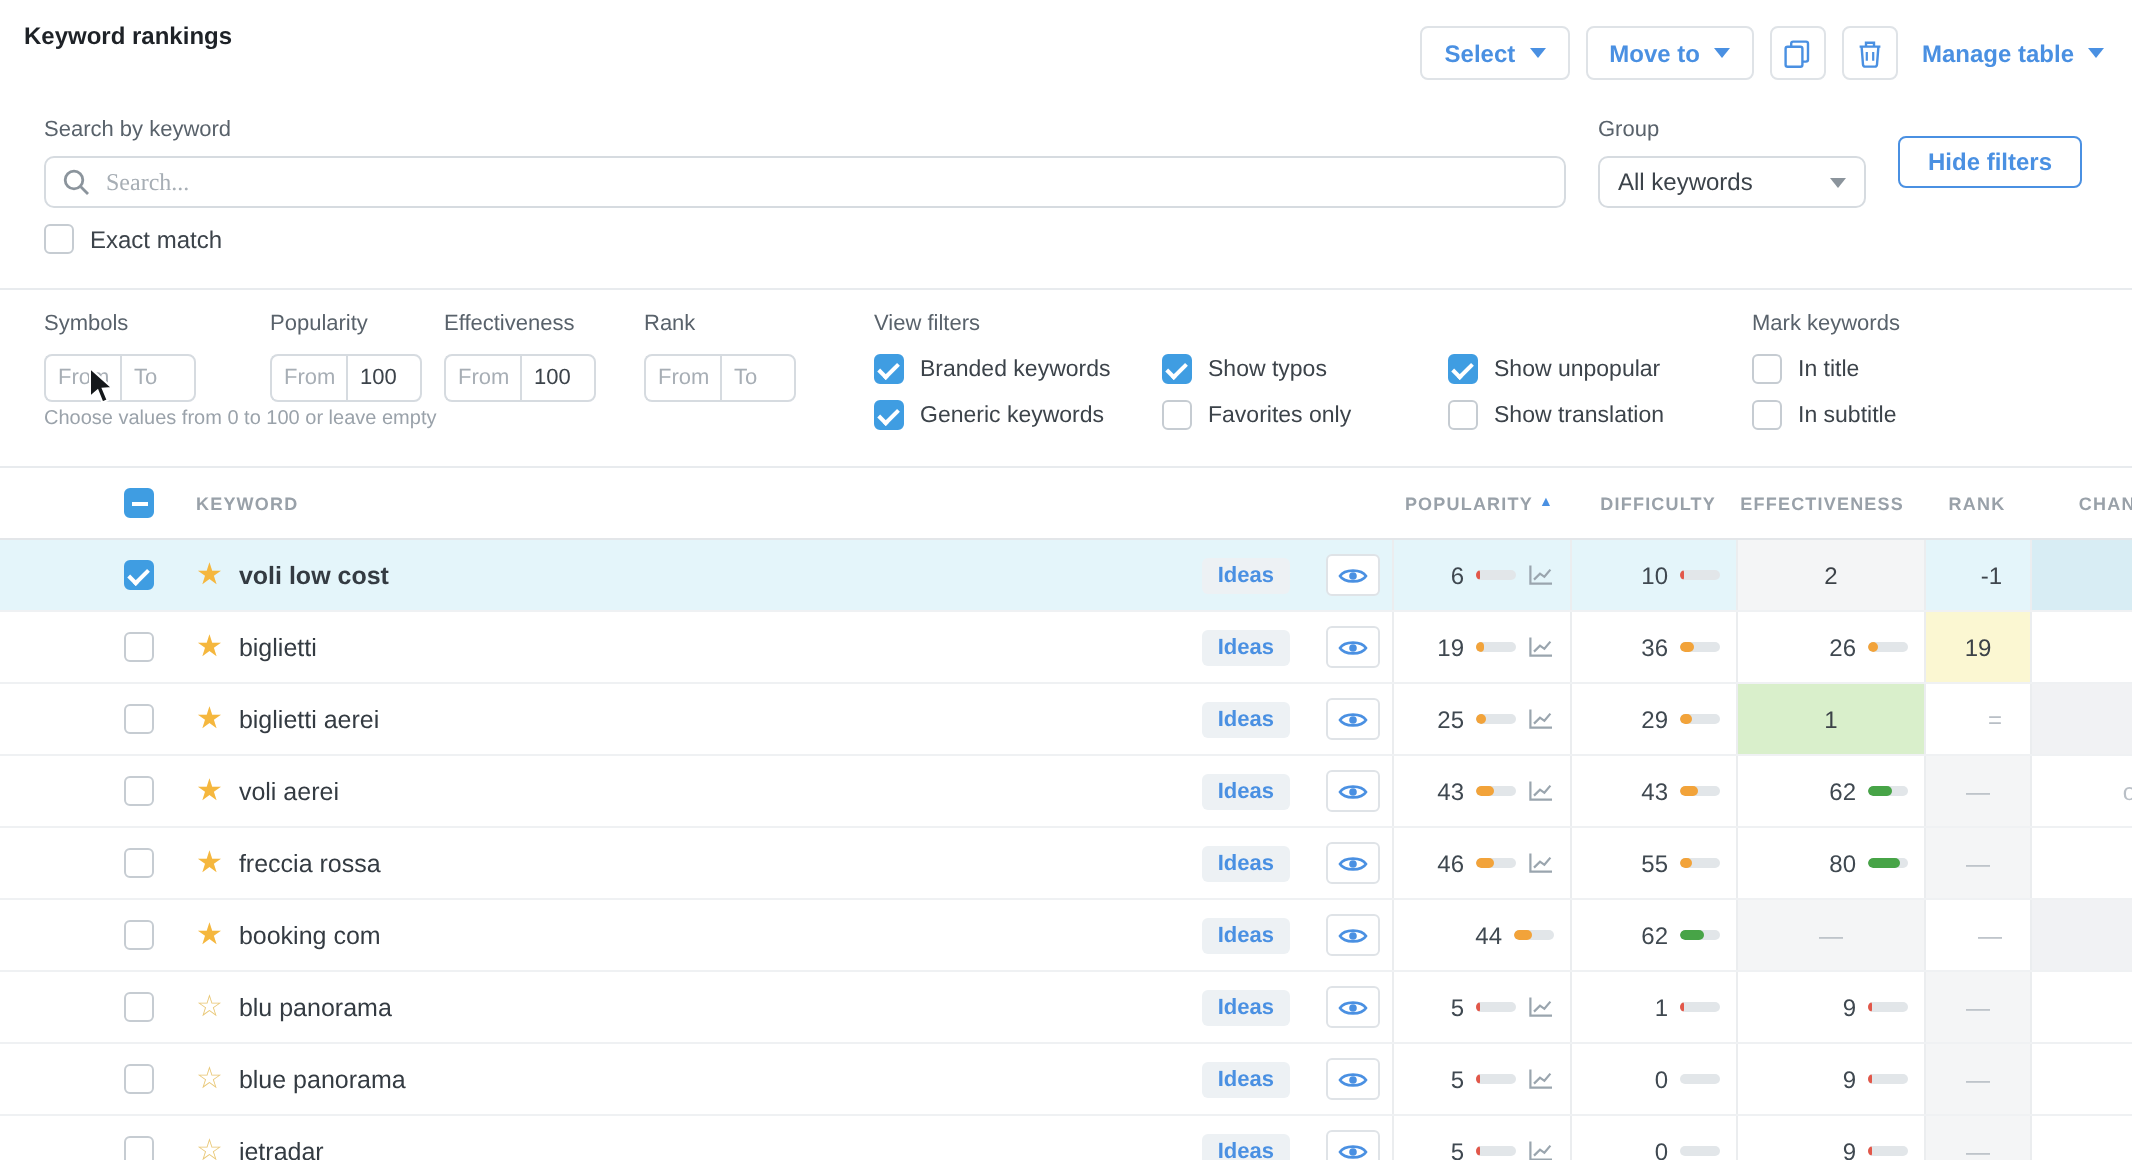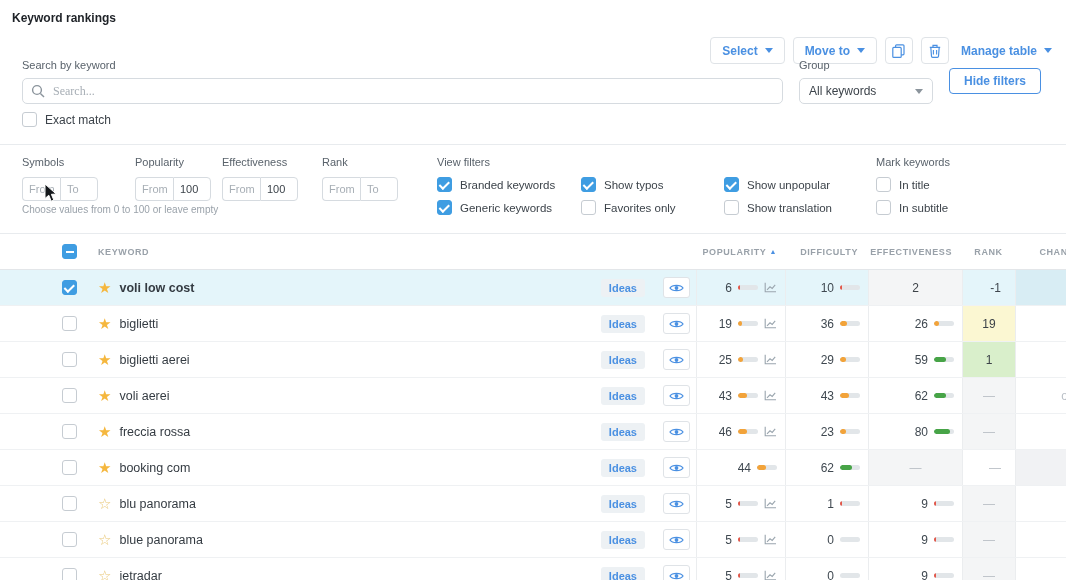--- a/index.html
+++ b/index.html
@@ -2,21 +2,21 @@
 <html><head>
 <meta charset="utf-8">
 <style>
   * { margin:0; padding:0; box-sizing:border-box; }
   html,body { background:#fff; }
   body { font-family:"Liberation Sans", sans-serif; color:#3c434a; }
   #screen { position:relative; width:1066px; height:580px; background:#fff; overflow:hidden; }
 
   
   .page-title { position:absolute; left:12px; top:11px; font-size:12px; font-weight:700; color:#1e2227; }
-  .toolbar { position:absolute; right:10px; top:13px; display:flex; align-items:center; gap:8px;margin-top:24px; }
+  .toolbar { position:absolute; right:10px; top:13px; display:flex; align-items:center; gap:8px; }
   .btn { display:inline-flex; align-items:center; gap:7px; height:27px; padding:0 11px;
          border:1px solid #dfe3e7; border-radius:4px; background:#fff; color:#4a90e2;
          font-size:12px; font-weight:600; font-family:inherit; cursor:pointer; }
   .btn.icon-only { width:28px; padding:0; justify-content:center; }
   .btn.borderless { border:none; padding:0 4px; }
   .caret-down { width:0; height:0; border-left:4px solid transparent; border-right:4px solid transparent; border-top:5px solid currentColor; }
 
   
   .filter-top { position:absolute; left:22px; right:25px; top:58px; display:flex; gap:16px; align-items:center; }
   .f-label { font-size:11px; color:#59626b; margin-bottom:6px; display:block; line-height:14px; }
@@ -386,26 +386,20 @@
                 <path d="M3 7.8 L6 4.8 L8.2 6.4 L11.2 2.8" fill="none" stroke="#9aa5ae" stroke-width="1.1"></path>
               </svg>
       </span>
     </div>
     <div class="cell cell-metric cell-difficulty">
       <span class="num">29</span>
       <span class="meter">
               <span class="meter-fill" style="width: 6px; background: rgb(242, 163, 58);"></span>
             </span>
     </div>
-    <div class="cell cell-metric cell-effectiveness">
-      <span class="num">59</span>
-      <span class="meter">
-              <span class="meter-fill" style="width: 12px; background: rgb(71, 164, 71);"></span>
-            </span>
-    </div>
     <div class="cell cell-rank rank-green">1</div>
     <div class="cell cell-change muted">=</div>
     <div class="cell cell-edge"></div>
   </div>
 
   <div class="trow">
     <div class="cell ccell">
             <span class="cb row-check"></span>
           </div>
     <div class="cell cell-keyword">
@@ -471,21 +465,21 @@
               <span class="meter-fill" style="width: 9px; background: rgb(242, 163, 58);"></span>
             </span>
       <span class="chart-ic">
         <svg width="13" height="11" viewBox="0 0 13 11">
                 <path d="M1.2 0.8 V9.8 H12" fill="none" stroke="#9aa5ae" stroke-width="1.1"></path>
                 <path d="M3 7.8 L6 4.8 L8.2 6.4 L11.2 2.8" fill="none" stroke="#9aa5ae" stroke-width="1.1"></path>
               </svg>
       </span>
     </div>
     <div class="cell cell-metric cell-difficulty">
-      <span class="num">23</span>
+      <span class="num">55</span>
       <span class="meter">
               <span class="meter-fill" style="width: 6px; background: rgb(242, 163, 58);"></span>
             </span>
     </div>
     <div class="cell cell-metric cell-effectiveness">
       <span class="num">80</span>
       <span class="meter">
               <span class="meter-fill" style="width: 16px; background: rgb(71, 164, 71);"></span>
             </span>
     </div>

